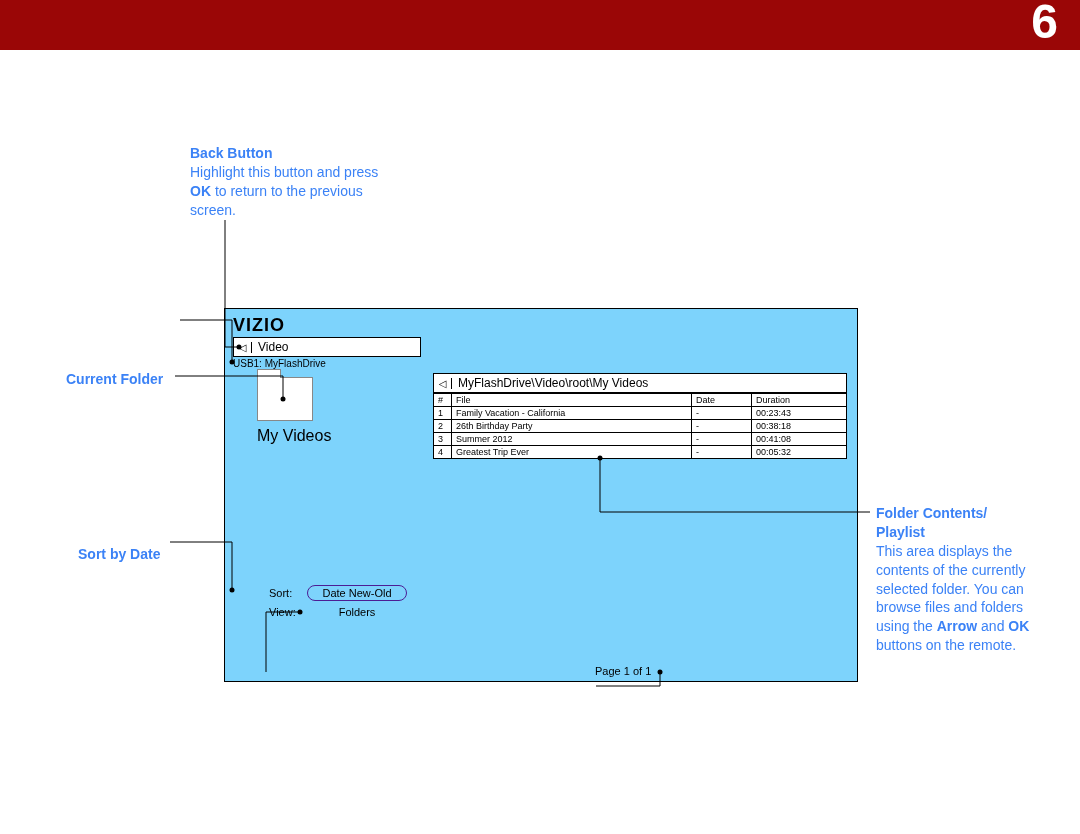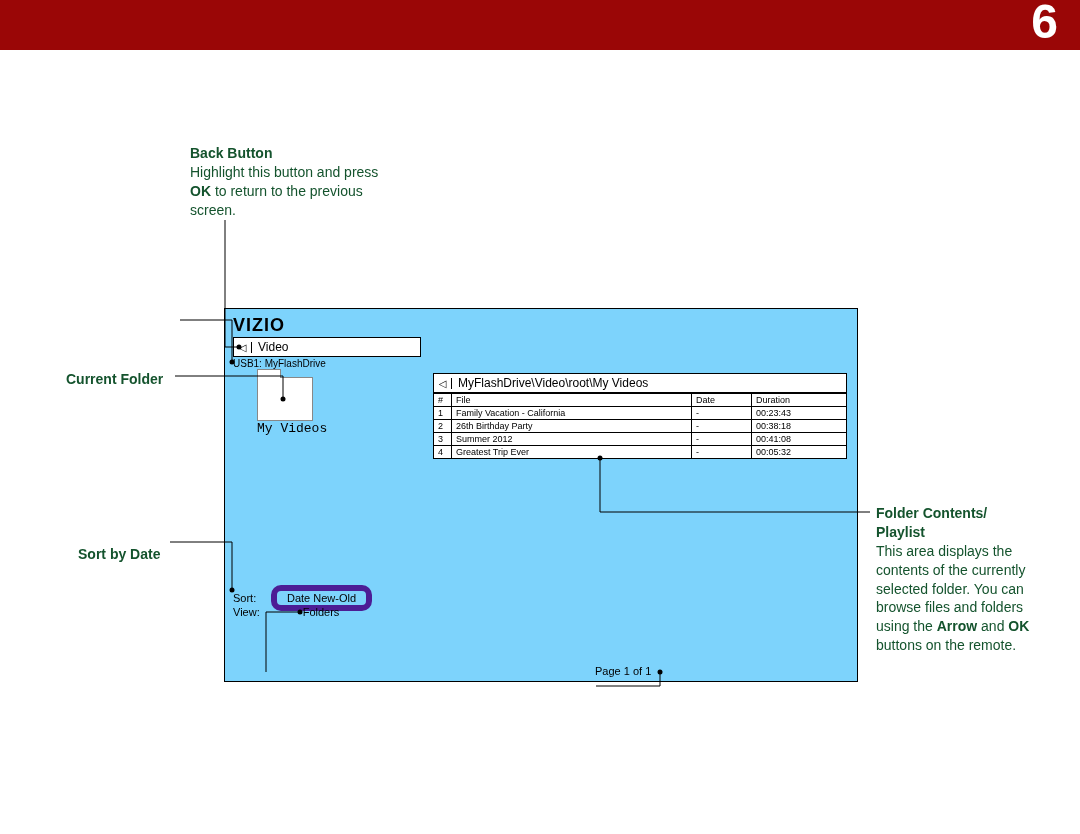--- a/index.html
+++ b/index.html
@@ -61,34 +61,33 @@
     background: #fff;
   }
   .folder-icon:before {
     content: '';
     position: absolute; left: -1px; top: -9px;
     width: 22px; height: 8px;
     border: 1px solid #888; border-bottom: none;
     background: #fff;
   }
   .folder-label {
-    position: absolute; left: 32px; top: 112px;
-    font-size: 13px;
-    font-family: Liberation Mono, monospace;
+    position: absolute; left: 32px; top: 118px;
+    font-size: 16px;
   }
 
   .sort-row, .view-row {
     position: absolute; left: 8px; width: 188px;
     display: flex; font-size: 11px; align-items: center;
   }
   .sort-row { top: 276px; }
   .view-row { top: 296px; }
-  .sort-row .lbl, .view-row .lbl { width: 38px; text-align: left; padding-right: 20px; }
+  .sort-row .lbl, .view-row .lbl { width: 38px; text-align: left; padding-right: 20px; margin-left: 36px; }
   .sort-row .pill {
-    border: 6px solid #4c1d95; border-radius: 10px;
+    border: 1px solid #4c1d95; border-radius: 10px;
     padding: 1px 10px; min-width: 100px; text-align: center;
   }
   .view-row .val { padding: 1px 10px; min-width: 100px; text-align: center; }
 
   .path-bar {
     position: absolute; left: 208px; top: 64px;
     height: 20px; width: 414px;
     border: 1px solid #000; background: #fff;
     font-size: 12px; display: flex; align-items: center;
   }
@@ -115,21 +114,21 @@
   .page-info {
     position: absolute; left: 370px; top: 356px;
     font-size: 11px;
   }
 
   
   .callout {
     position: absolute;
     font-size: 14px;
     line-height: 1.35;
-    color: #14532d;
+    color: #3b82f6;
   }
   .callout .title { font-weight: bold; }
 
   
   .leader { stroke: #000; stroke-width: 1; fill: none; }
   .dot { fill: #000; }
   svg.overlay { position: absolute; left: 0; top: 0; pointer-events: none; }
 </style>
 </head>
 <body>

